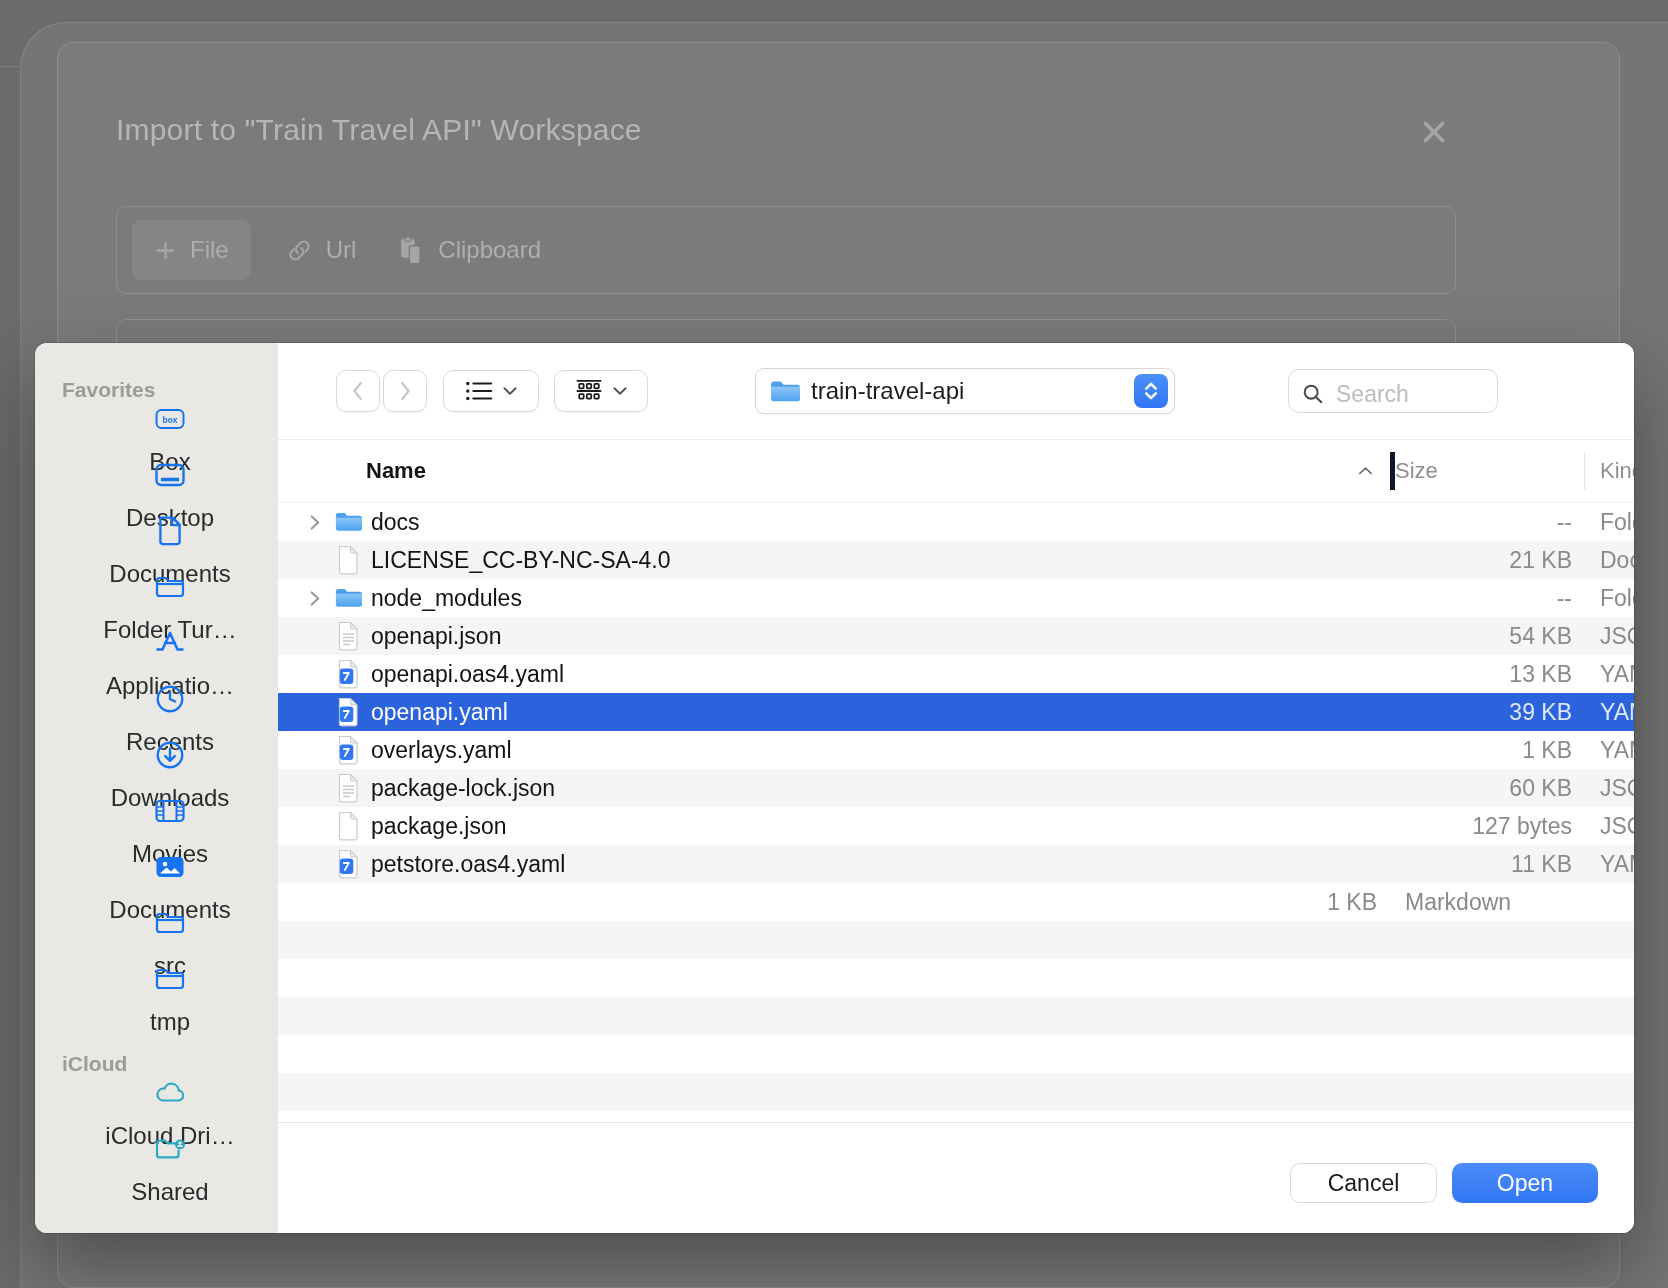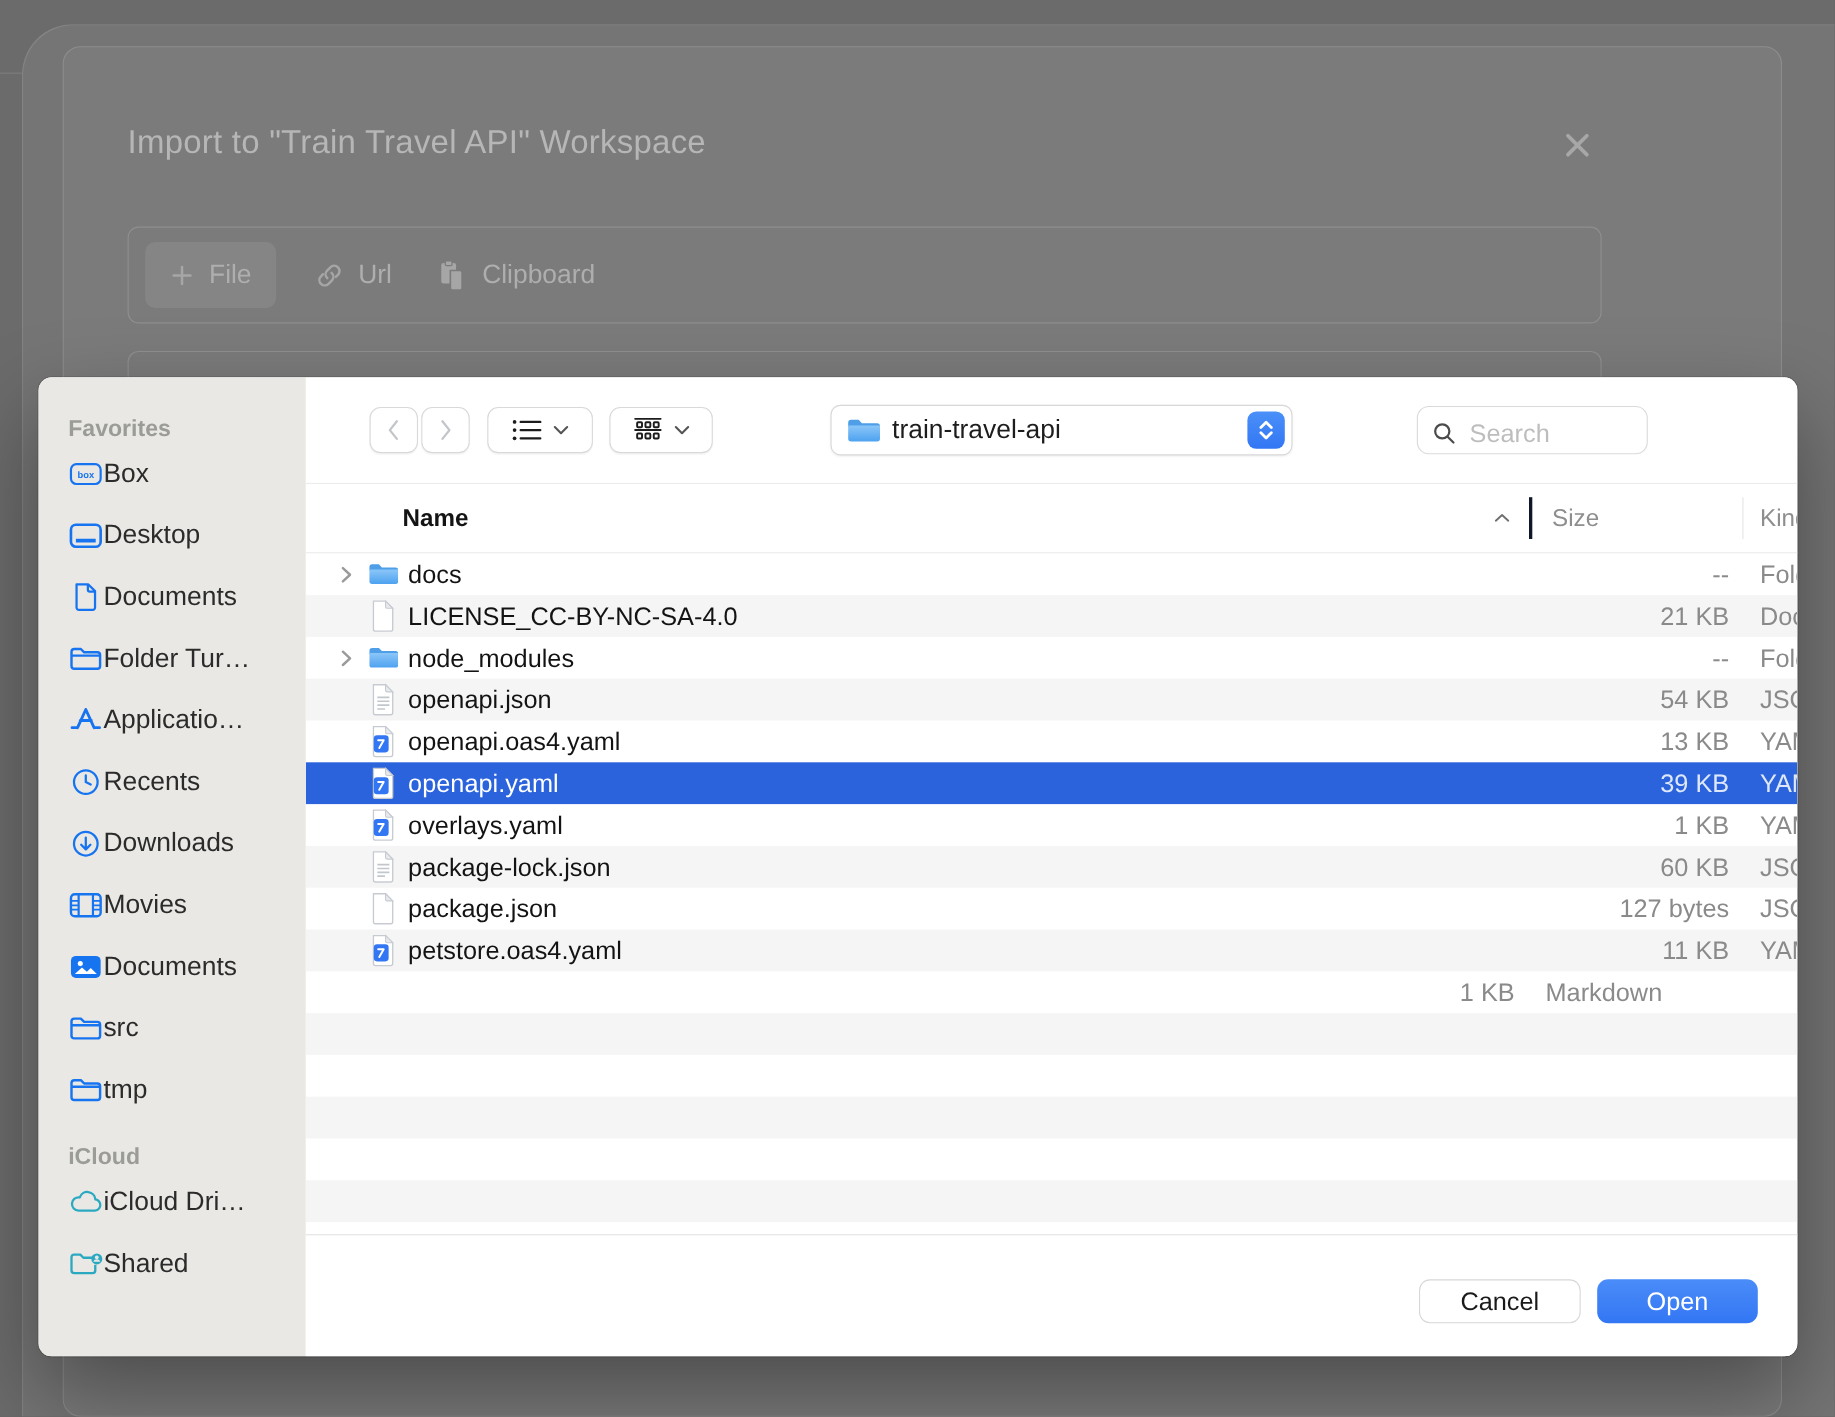--- a/index.html
+++ b/index.html
@@ -25,22 +25,22 @@
   .tab .icn{color:#a6a6a6;}
   .partial-input{position:absolute;left:58px;top:276px;width:1340px;height:60px;
     border:1px solid #8f8f8f;border-radius:10px;}
   
   .dialog{position:absolute;left:35px;top:343px;width:1599px;height:890px;border-radius:12px;
     background:#fff;overflow:hidden;
     box-shadow:0 34px 80px rgba(0,0,0,.38),0 0 0 1px rgba(0,0,0,.14);}
   .sidebar{position:absolute;left:0;top:0;bottom:0;width:243px;background:#e9e8e4;
     padding:34px 0 0 27px;overflow:hidden;}
   .sb-head{height:26px;font-size:21px;font-weight:700;color:#9b9b97;display:flex;align-items:center;}
-  .sb-head.gap-top{margin-top:20px;}
-  .sb-item{height:56px;display:flex;align-items:center;cursor:pointer;}
+  .sb-head.gap-top{margin-top:32px;}
+  .sb-item{height:56px;display:flex;align-items:center;gap:13px;cursor:pointer;flex-direction:column;}
   .sb-item .icn{width:32px;height:28px;flex:0 0 32px;color:#1774f0;display:inline-flex;}
   .sb-item.tint-icloud .icn{color:var(--icloud);}
   .sb-label{font-size:24px;color:#2b2b2b;white-space:nowrap;}
   .main{position:absolute;left:243px;top:0;right:0;bottom:0;background:#fff;}
   
   .toolbar{position:absolute;left:0;right:0;top:0;height:97px;border-bottom:1px solid #ececec;}
   .tool-btn{position:absolute;top:27px;height:42px;background:#fff;border:1px solid #d9d9d9;
     border-radius:10px;display:flex;align-items:center;justify-content:center;cursor:pointer;
     box-shadow:0 1px 1px rgba(0,0,0,.04);}
   .nav-back{left:58px;width:44px;color:#c2c5c9;}
@@ -65,22 +65,22 @@
   .searchbox .icn{width:24px;height:24px;color:#4c4c4c;flex:0 0 24px;}
   .searchbox input{border:none;outline:none;background:transparent;font-size:23px;width:100%;
     font-family:"Liberation Sans",sans-serif;color:#222;}
   .searchbox input::placeholder{color:#bdbdbd;}
   
   .list-header{position:absolute;left:0;right:0;top:97px;height:63px;display:grid;
     grid-template-columns:1112px 195px 1fr;align-items:center;border-bottom:1px solid #ececec;}
   .lh-name{padding-left:88px;font-size:22px;font-weight:700;color:#141414;display:flex;
     align-items:center;justify-content:space-between;height:100%;cursor:pointer;}
   .lh-sort{width:17px;height:12px;color:#6f6f6f;margin-right:16px;display:inline-flex;}
-  .lh-size{height:60%;display:flex;align-items:center;padding-left:18px;font-size:22px;color:#8e8e8e;
-    border-left:3px solid #0f172a;border-right:1px solid #e5e5e5;cursor:pointer;}
+  .lh-size{height:60%;display:flex;align-items:center;font-size:22px;color:#8e8e8e;
+    border-left:5px solid #0f172a;border-right:1px solid #e5e5e5;cursor:pointer;}
   .lh-kind{padding-left:15px;font-size:22px;color:#8e8e8e;white-space:nowrap;cursor:pointer;}
   
   .rows{position:absolute;left:0;right:0;top:160px;bottom:111px;overflow:hidden;}
   .file-row{height:38px;display:grid;grid-template-columns:1112px 195px 1fr;align-items:center;cursor:pointer;}
   .file-row:nth-child(even){background:#f5f5f6;}
   .file-row.selected{background:var(--selection);}
   .cell-name{display:flex;align-items:center;padding-left:30px;height:100%;overflow:hidden;}
   .chev-slot{width:26px;flex:0 0 26px;display:flex;align-items:center;color:#9a9a9a;}
   .chev-slot .icn{width:13px;height:19px;display:inline-flex;}
   .file-icn{width:28px;height:30px;flex:0 0 28px;display:inline-flex;align-items:center;}

